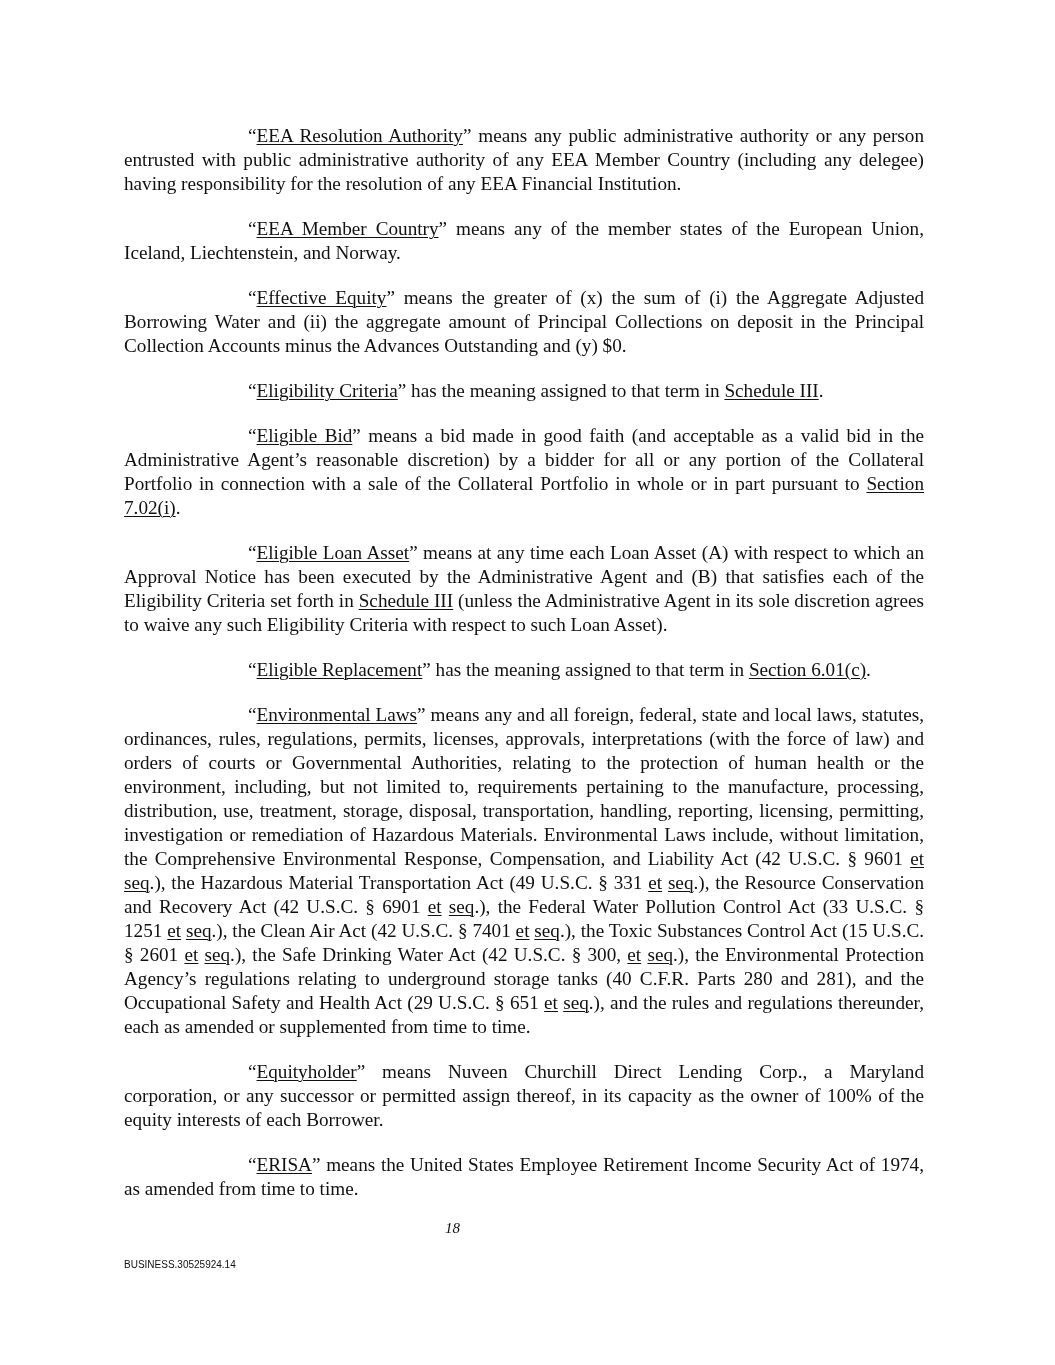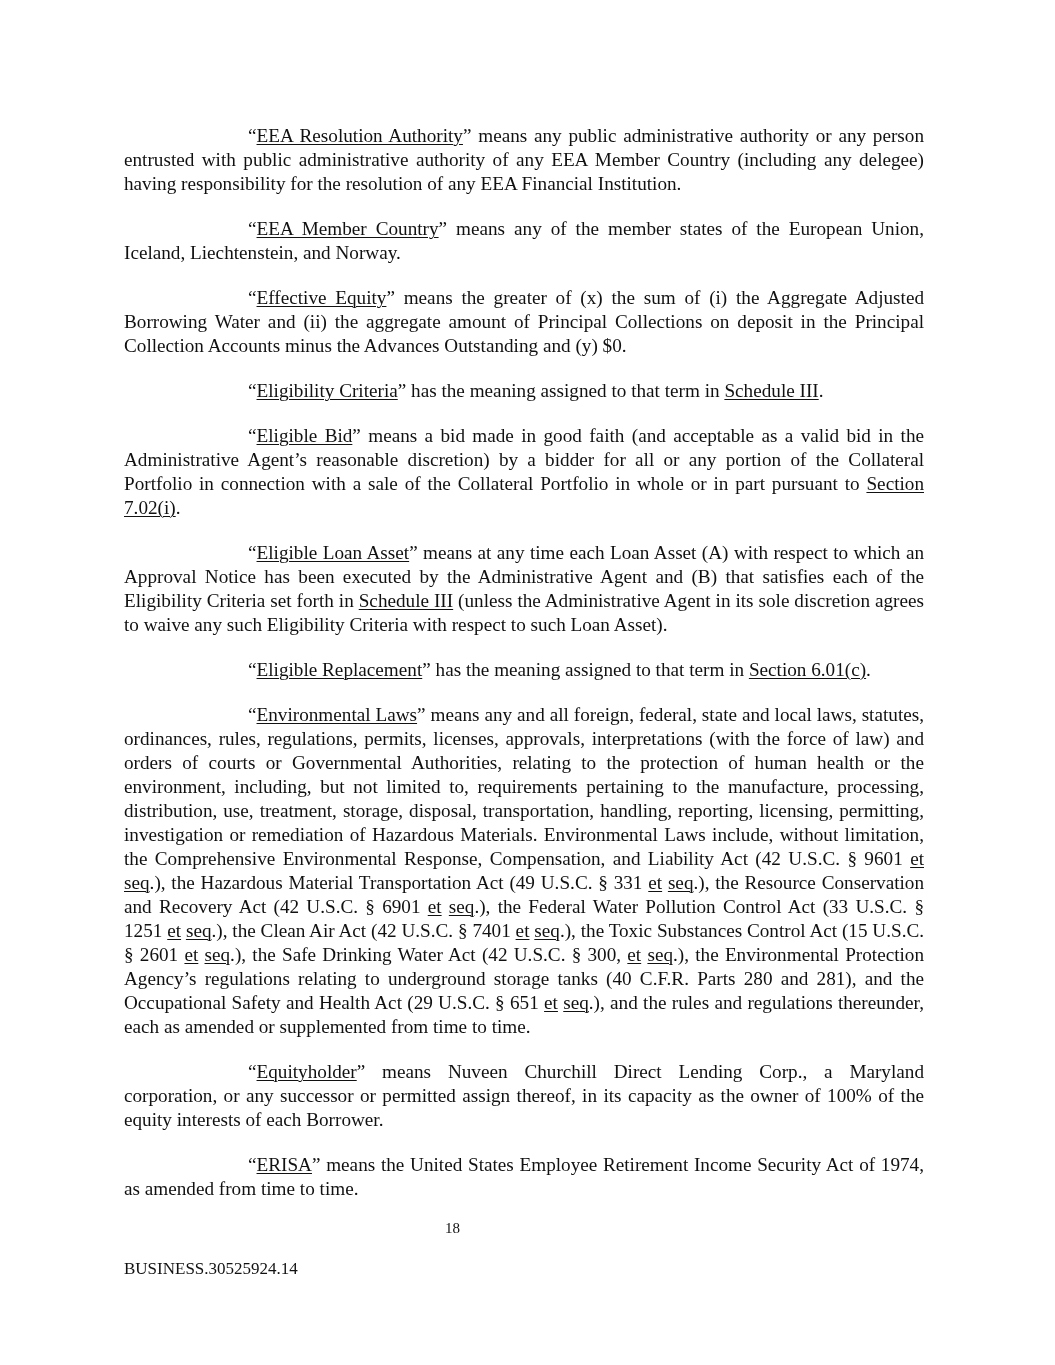--- a/index.html
+++ b/index.html
@@ -12,25 +12,25 @@
     font-family: "Liberation Serif", "DejaVu Serif", serif;
     font-size: 19.2px; line-height: 24px; color: #111;
   }
   .para {
     margin: 0 0 21px 0; text-align: justify; text-indent: 124px;
   }
   .u { text-decoration: underline; text-underline-offset: 2px; text-decoration-thickness: 1px; }
   .i { }
   .page-number {
     position: absolute; top: 1220px; left: 0; width: 905px; text-align: center;
-    font-family: "Liberation Serif", "DejaVu Serif", serif; font-size: 15px; color: #111;
+    font-family: "Liberation Serif", "DejaVu Serif", serif; font-size: 15px; color: #111; font-style: italic;
   }
   .doc-id {
     position: absolute; top: 1259px; left: 124px;
-    font-family: Liberation Serif, serif; font-size: 17px; color: #111;
+    font-family: Liberation Sans, sans-serif; font-size: 10px; color: #111;
   }
 </style>
 </head>
 <body>
 
 <div class="page">
   <div class="body-text" id="body-text">
       <p class="para"><span>“</span><span class="u">EEA Resolution Authority</span><span>” means any public administrative authority or any person entrusted with public administrative authority of any EEA Member Country (including any delegee) having responsibility for the resolution of any EEA Financial Institution.</span></p>
       <p class="para"><span>“</span><span class="u">EEA Member Country</span><span>” means any of the member states of the European Union, Iceland, Liechtenstein, and Norway.</span></p>
       <p class="para"><span>“</span><span class="u">Effective Equity</span><span>” means the greater of (x) the sum of (i) the Aggregate Adjusted Borrowing Water and (ii) the aggregate amount of Principal Collections on deposit in the Principal Collection Accounts </span><span class="i">minus</span><span> the Advances Outstanding and (y) $0.</span></p>

